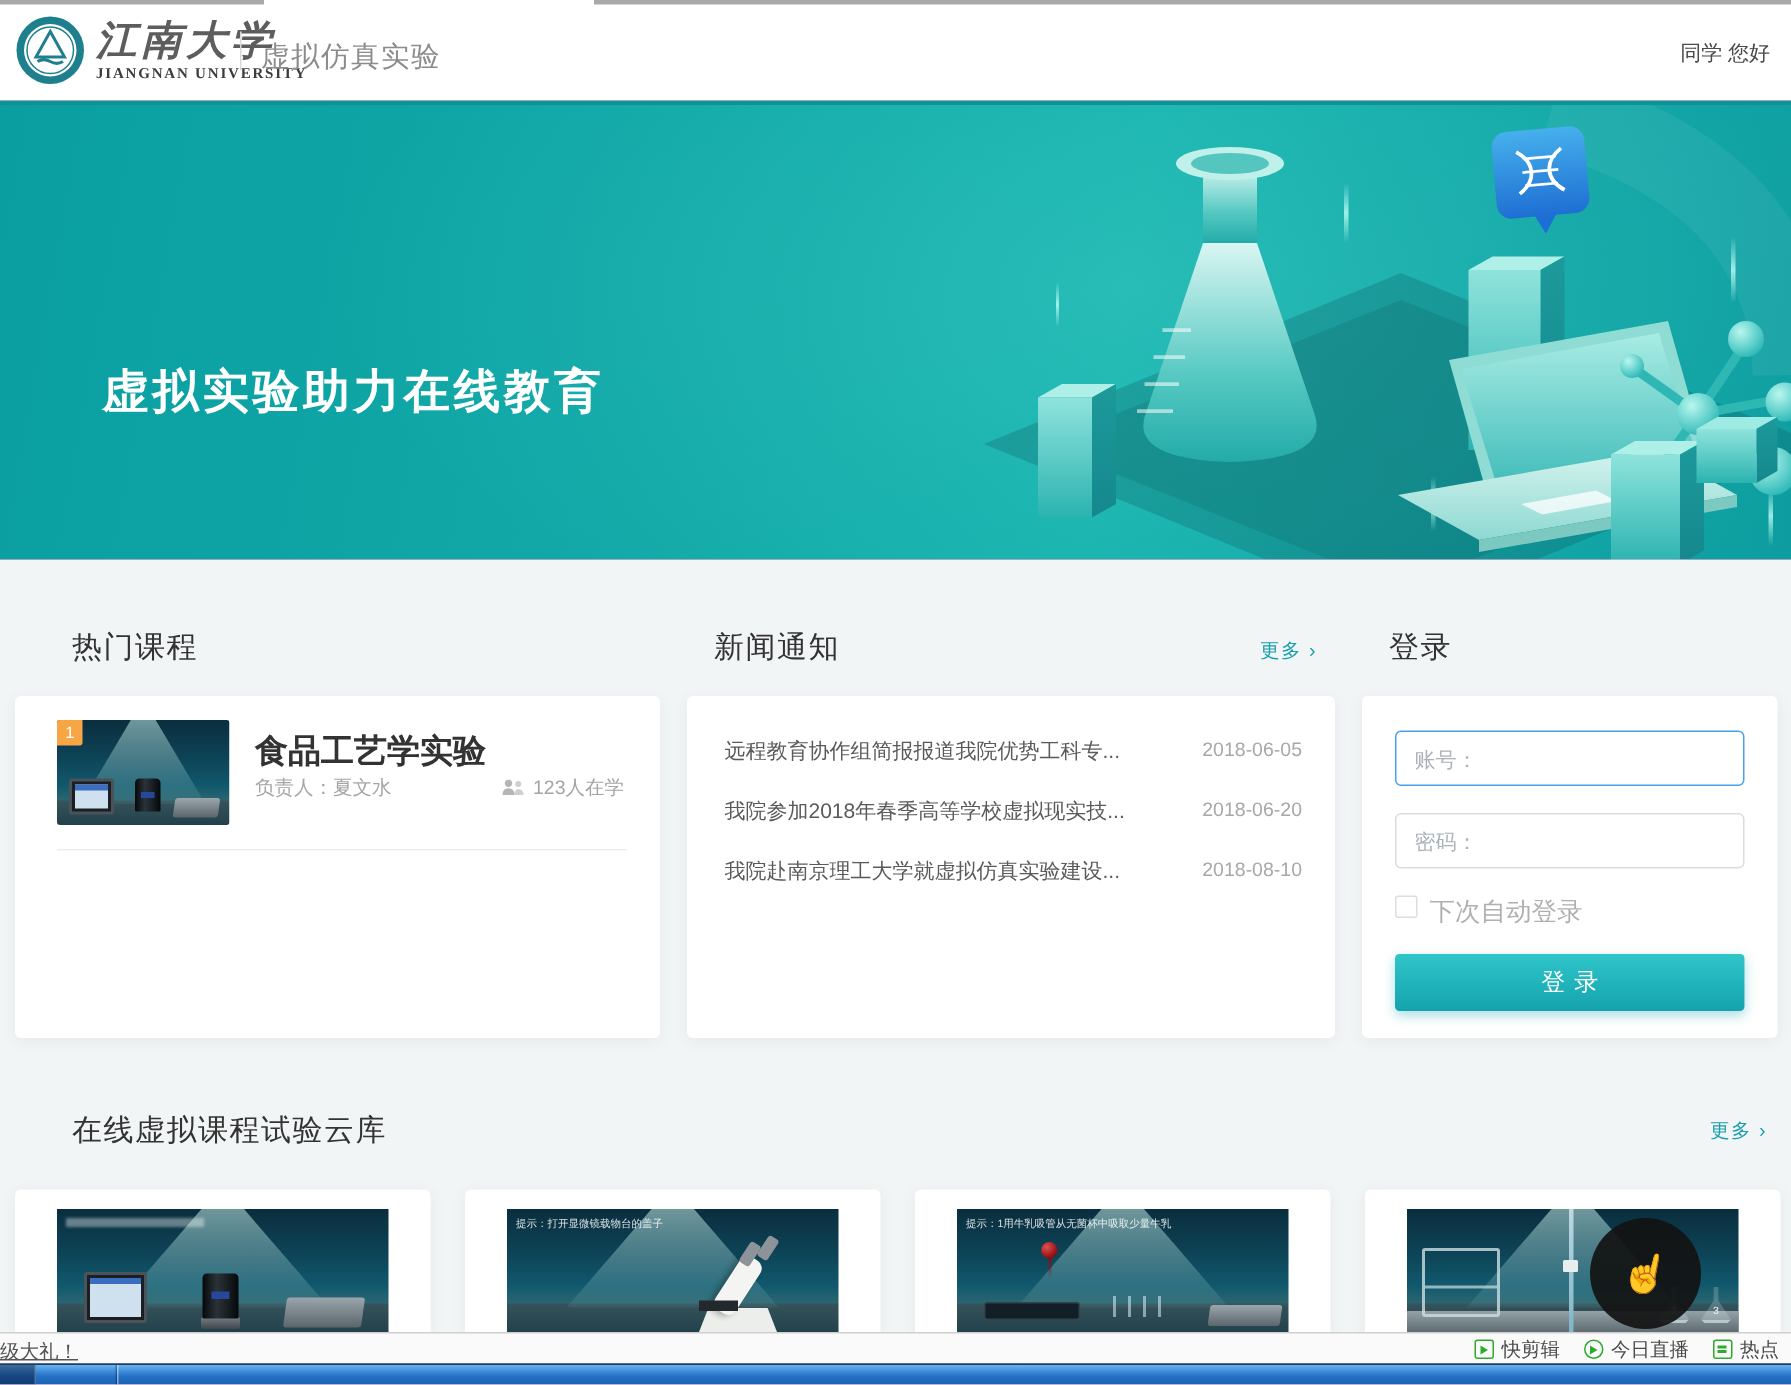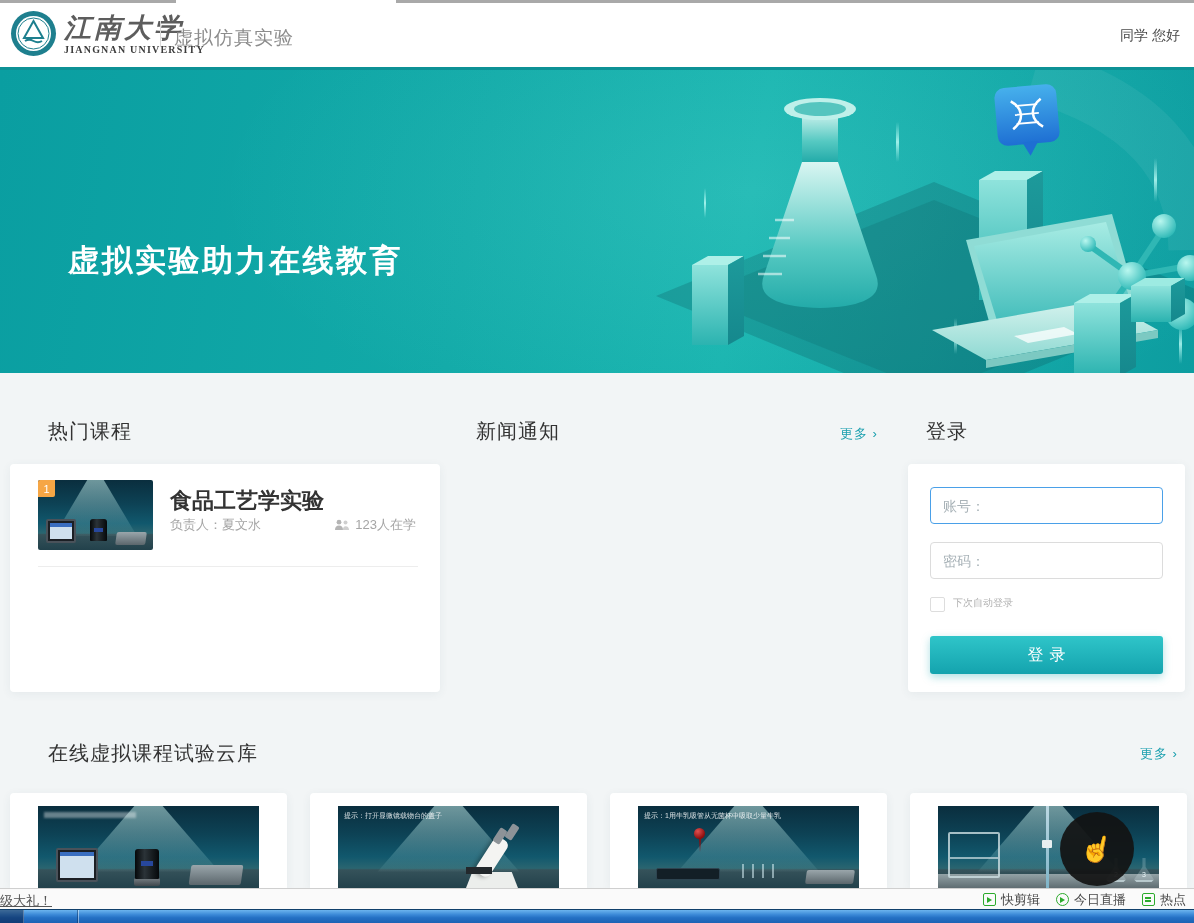--- a/index.html
+++ b/index.html
@@ -60,21 +60,21 @@
   .news-date { position:absolute; right:0; font-size:13px; color:#a8a8a8; }
 
   
   .login-card { left:908px; top:91px; width:277px; height:228px; }
   .lg-input { position:absolute; left:22px; width:233px; height:37px; border-radius:4px; padding:0 12px;
     font-size:14px; color:#555; background:#fff; outline:none; font-family:"Liberation Sans",sans-serif; }
   .lg-input::placeholder { color:#a9b3b8; }
   .lg-acc { top:23px; border:1px solid #4aa0e8; }
   .lg-pwd { top:78px; border:1px solid #dcdcdc; }
   .lg-cb { position:absolute; left:22px; top:133px; width:15px; height:15px; border:1px solid #ddd; border-radius:2px; background:#fff; cursor:pointer; }
-  .lg-cb-label { position:absolute; left:45px; top:132px; font-size:10px; color:#b0b0b0; }
+  .lg-cb-label { position:absolute; left:45px; top:132px; font-size:17px; color:#b0b0b0; }
   .lg-btn { position:absolute; left:22px; top:172px; width:233px; height:38px; border:none; border-radius:3px;
     background:linear-gradient(180deg,#2fc5c9,#14a3ae); color:#fff; font-size:16px; letter-spacing:6px; text-indent:6px;
     cursor:pointer; box-shadow:0 3px 8px rgba(20,163,174,.35); font-family:"Liberation Sans",sans-serif; }
 
   
   .cloud-h { left:48px; top:367px; }
   .cloud-more { left:1140px; top:372px; }
   .cloud-card { top:420px; width:277px; height:95px; cursor:pointer; border-radius:4px 4px 0 0; overflow:hidden; }
   .cc1 { left:10px; } .cc2 { left:310px; } .cc3 { left:610px; } .cc4 { left:910px; }
   .scene { position:absolute; left:28px; top:13px; width:221px; height:82px; overflow:hidden;
@@ -288,20 +288,34 @@
           <circle cx="5" cy="3.2" r="2.4" fill="#b5b5b5"></circle>
           <path d="M1 11 Q1 6.5 5 6.5 Q9 6.5 9 11 Z" fill="#b5b5b5"></path>
           <circle cx="11.5" cy="3.6" r="2" fill="#cfcfcf"></circle>
           <path d="M8.8 11 Q9 7.2 11.5 7.2 Q15 7.2 15 11 Z" fill="#cfcfcf"></path>
         </svg>
         <span>123人在学</span>
       </div>
       <div class="hc-div"></div>
     </div>
 
+    <div class="card news-card">
+      <div class="news-item" style="top:28px;">
+        <span class="news-title">远程教育协作组简报报道我院优势工科专...</span>
+        <span class="news-date">2018-06-05</span>
+      </div>
+      <div class="news-item" style="top:68px;">
+        <span class="news-title">我院参加2018年春季高等学校虚拟现实技...</span>
+        <span class="news-date">2018-06-20</span>
+      </div>
+      <div class="news-item" style="top:108px;">
+        <span class="news-title">我院赴南京理工大学就虚拟仿真实验建设...</span>
+        <span class="news-date">2018-08-10</span>
+      </div>
+    </div>
 
     <div class="card login-card">
       <input class="lg-input lg-pwd" placeholder="密码：" style="">
       <input class="lg-input lg-acc" placeholder="账号：" style="">
       <div class="lg-cb"></div>
       <div class="lg-cb-label">下次自动登录</div>
       <button class="lg-btn">登录</button>
     </div>
 
     <div class="sec-h cloud-h">在线虚拟课程试验云库</div>

